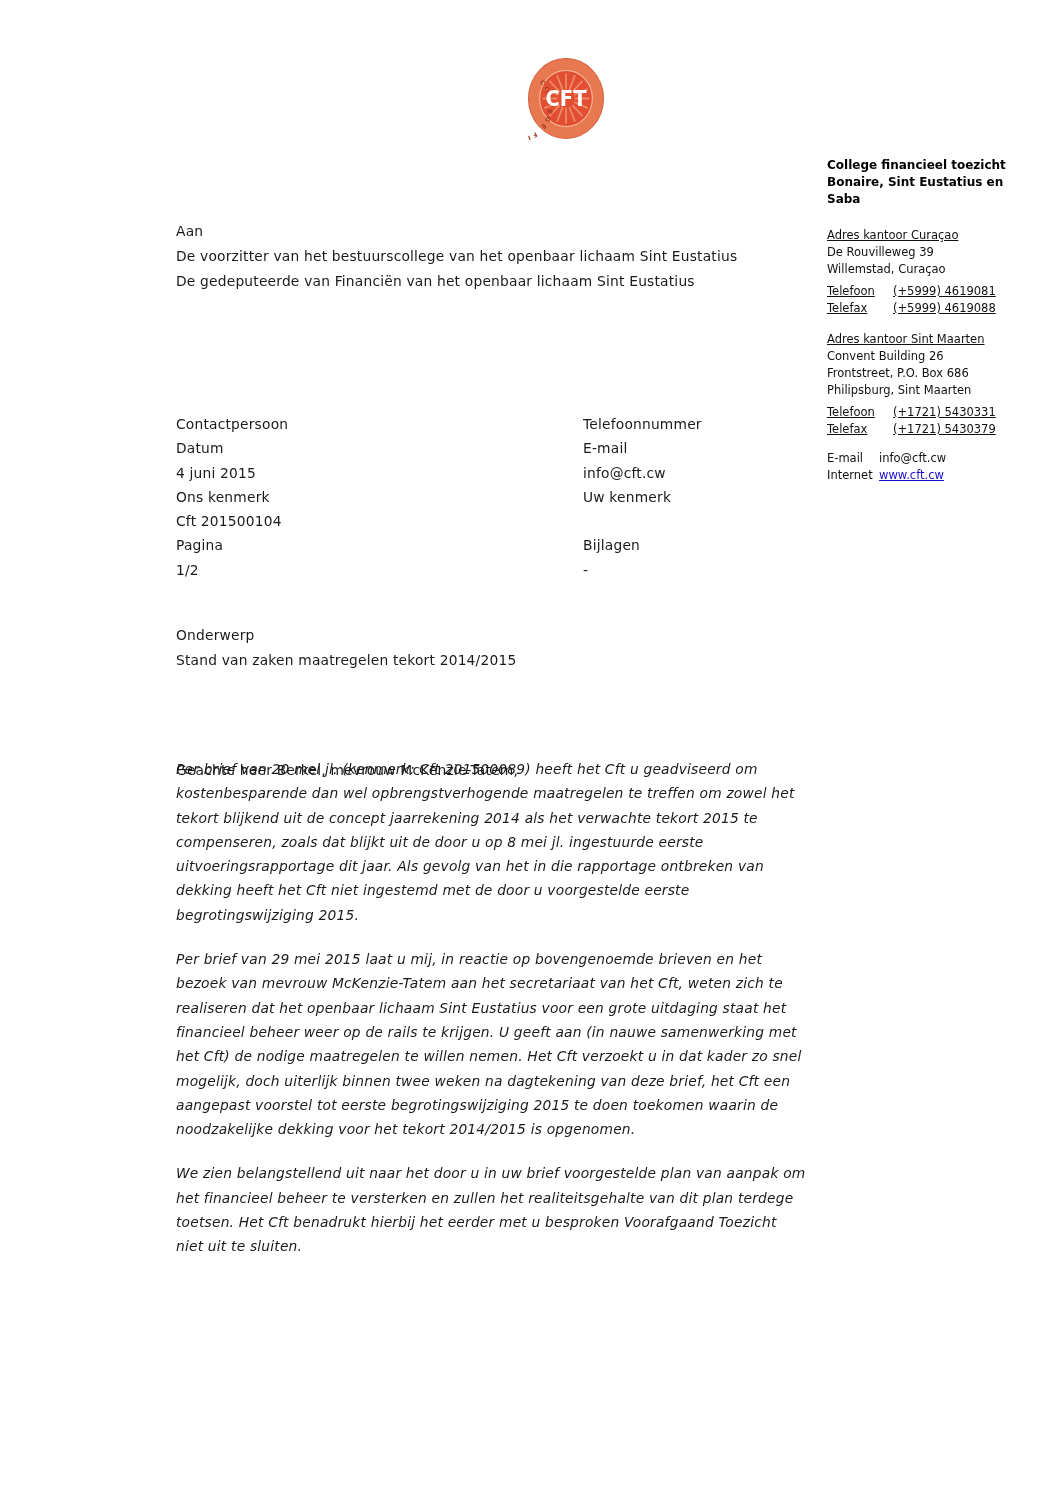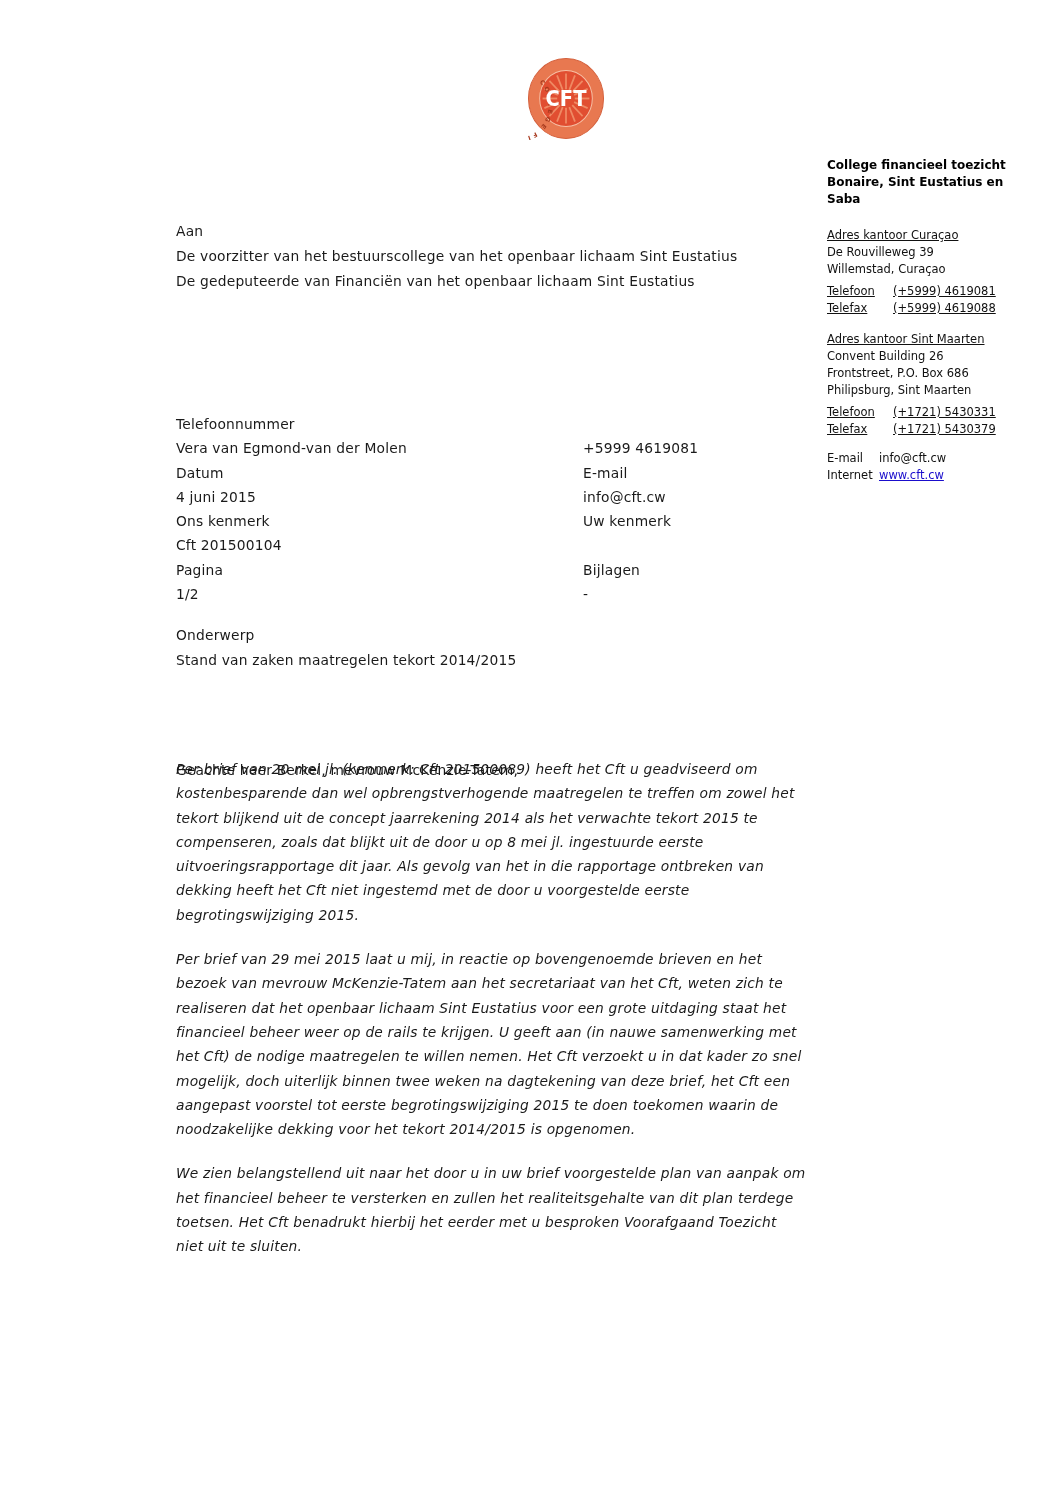--- a/index.html
+++ b/index.html
@@ -153,25 +153,22 @@
       </div>
     </div>
   </div>
 
   <div class="abs recipient">Aan
 De voorzitter van het bestuurscollege van het openbaar lichaam Sint Eustatius
 De gedeputeerde van Financiën van het openbaar lichaam Sint Eustatius</div>
 
   <div class="abs meta">
     <div class="meta-row">
+      <span class="meta-left">Contactpersoon</span>
       <span>Telefoonnummer</span>
-    </div>
-    <div class="meta-row">
-      <span class="meta-left">Vera van Egmond-van der Molen</span>
-      <span>+5999 4619081</span>
     </div>
     <div class="meta-row">
       <span class="meta-left">Datum</span>
       <span>E-mail</span>
     </div>
     <div class="meta-row">
       <span class="meta-left">4 juni 2015</span>
       <span>info@cft.cw</span>
     </div>
     <div class="meta-row">

